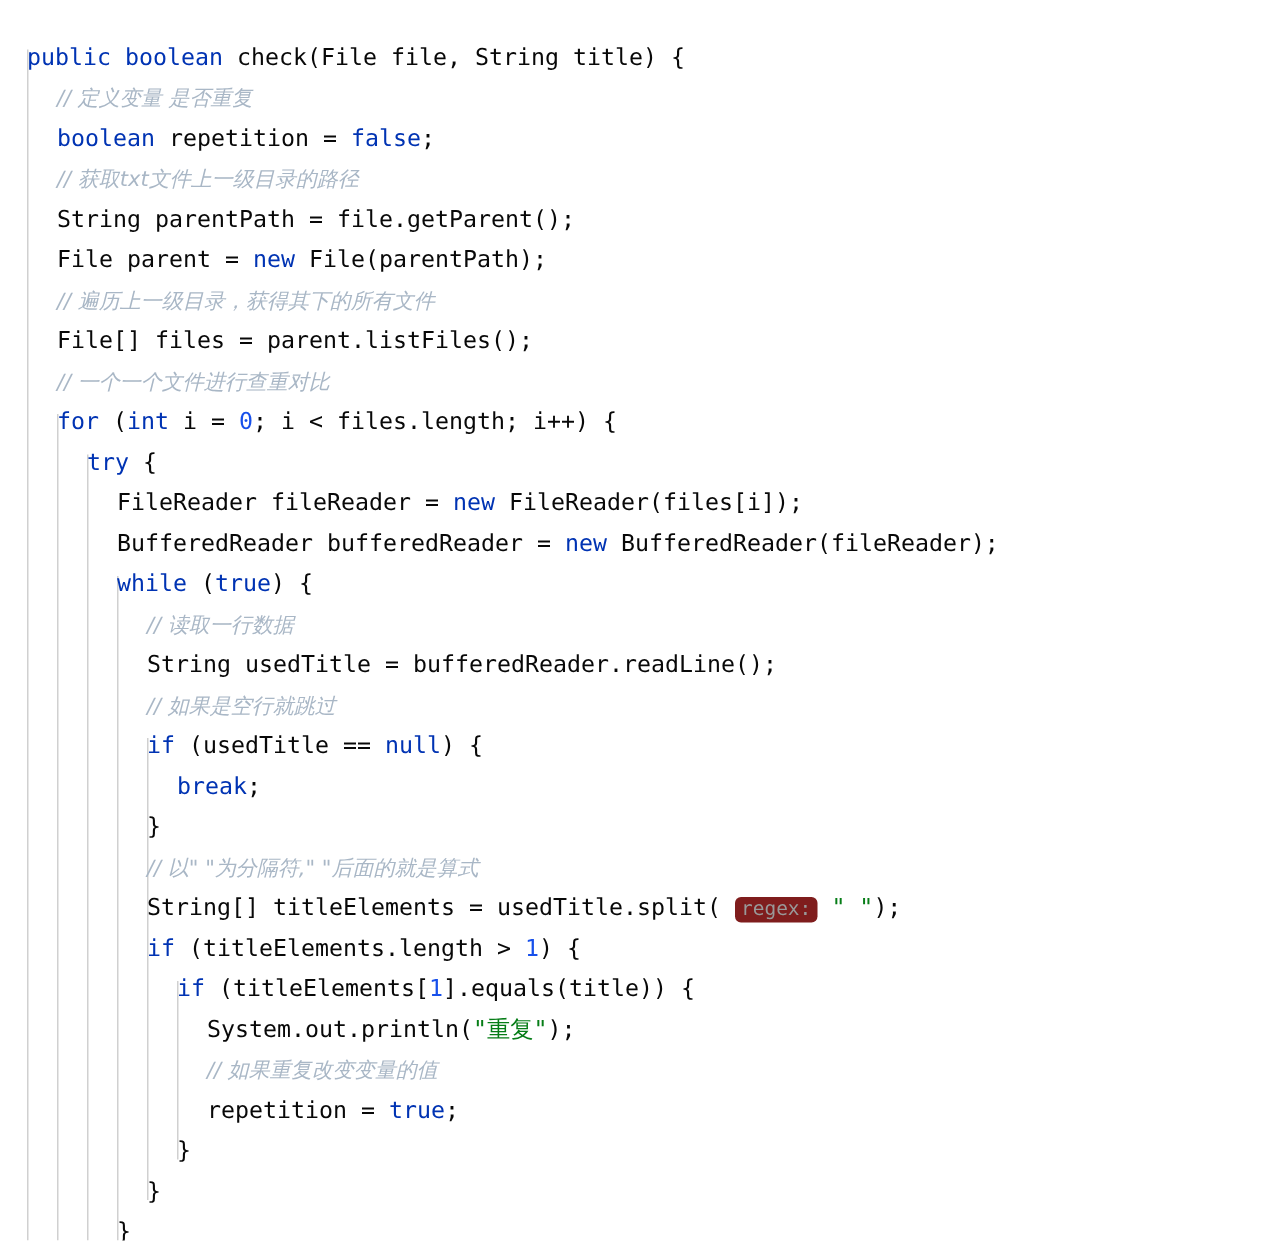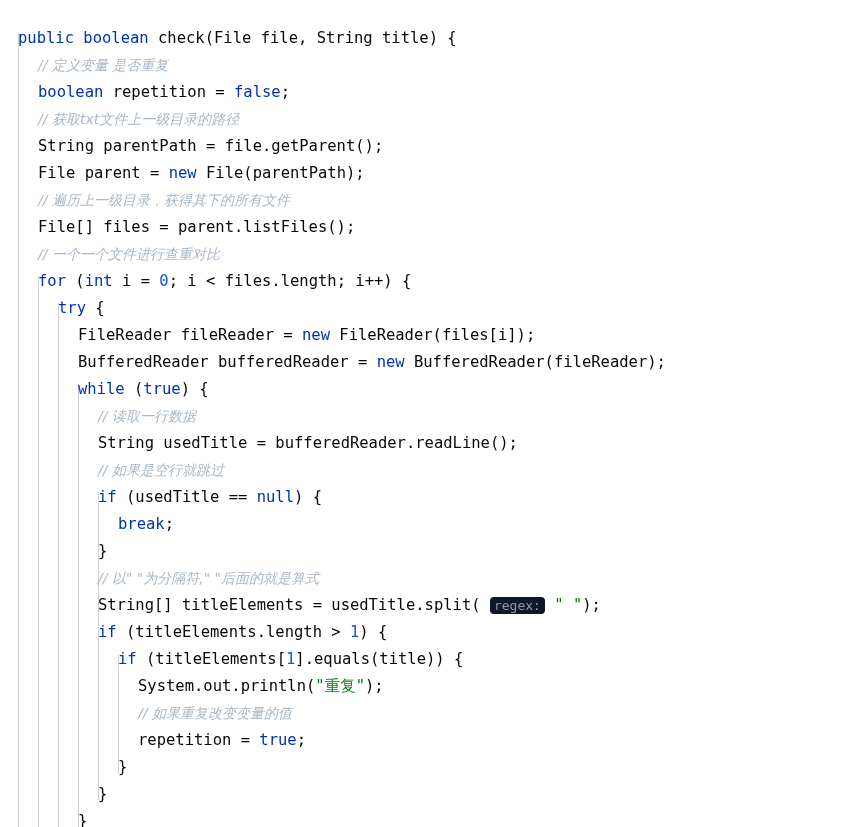--- a/index.html
+++ b/index.html
@@ -50,21 +50,21 @@
   .kw   { color: #0033b3; }
   .num  { color: #1750eb; }
   .str  { color: #067d17; }
   .cmt  {
     color: #a9b7c6;
     font-style: italic;
     font-family: "DejaVu Sans", sans-serif;
     font-size: 14px;
   }
   .hint {
-    background: #0f172a;
+    background: #7f1d1d;
     color: #999999;
     font-size: 13px;
     border-radius: 4px;
     padding: 1px 4px 1px 4px;
     font-family: "DejaVu Sans Mono", monospace;
     font-style: normal;
   }
 </style>
 </head>
 <body>

